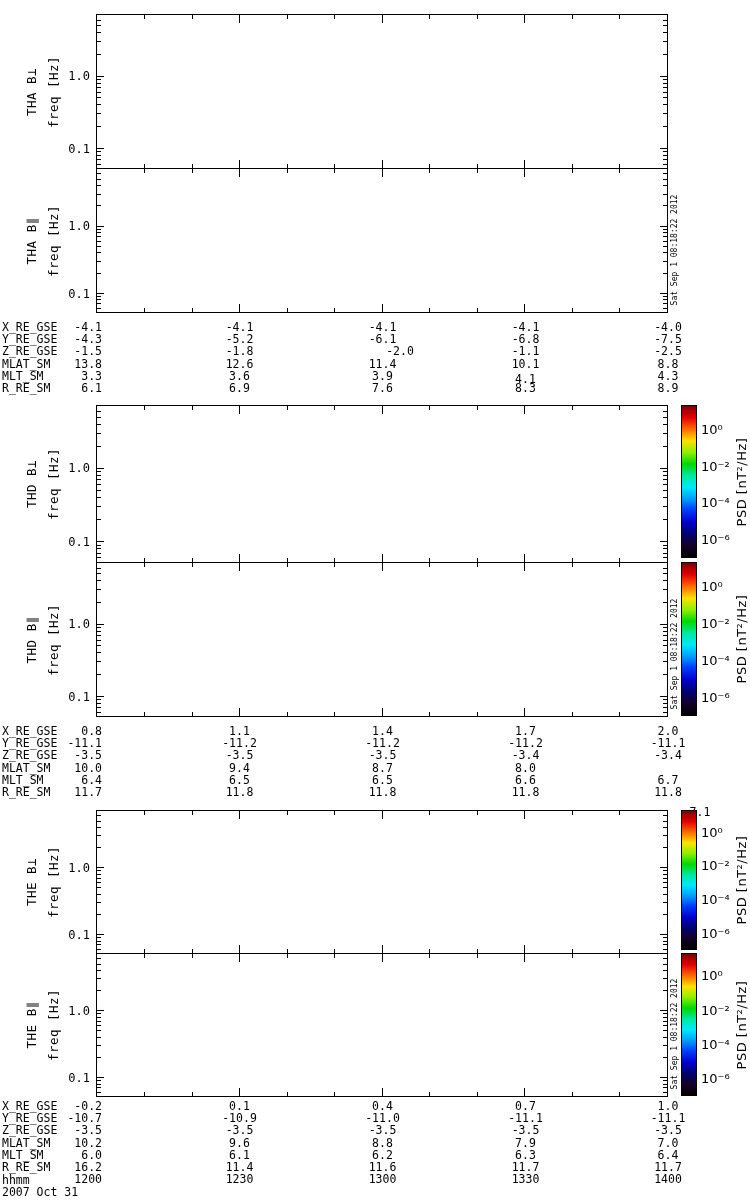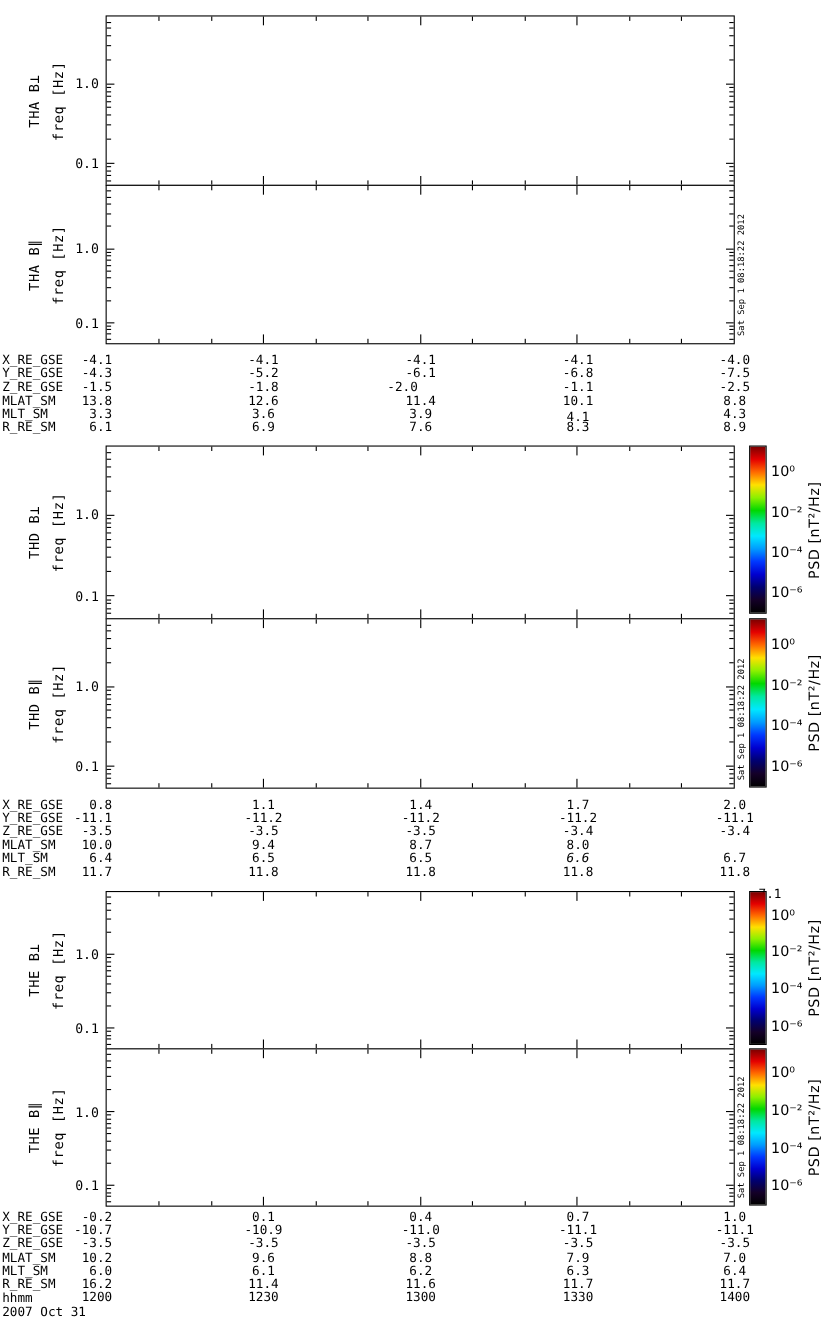--- a/index.html
+++ b/index.html
@@ -180,21 +180,21 @@
     <div class="eph cc" style="left: 623px; top: 321px;">-4.0</div>
     <div class="eph lab" style="top: 333.2px;">Y_RE_GSE</div>
     <div class="eph c1" style="left: 40px; top: 333.2px;">-4.3</div>
     <div class="eph cc" style="left: 194.5px; top: 333.2px;">-5.2</div>
     <div class="eph cc" style="left: 337.5px; top: 333.2px;">-6.1</div>
     <div class="eph cc" style="left: 480.5px; top: 333.2px;">-6.8</div>
     <div class="eph cc" style="left: 623px; top: 333.2px;">-7.5</div>
     <div class="eph lab" style="top: 345.4px;">Z_RE_GSE</div>
     <div class="eph c1" style="left: 40px; top: 345.4px;">-1.5</div>
     <div class="eph cc" style="left: 194.5px; top: 345.4px;">-1.8</div>
-    <div class="eph cc" style="left: 321px; top: 345.4px;">-2.0</div>
+    <div class="eph cc" style="left: 355px; top: 345.4px;">-2.0</div>
     <div class="eph cc" style="left: 480.5px; top: 345.4px;">-1.1</div>
     <div class="eph cc" style="left: 623px; top: 345.4px;">-2.5</div>
     <div class="eph lab" style="top: 357.6px;">MLAT_SM</div>
     <div class="eph c1" style="left: 40px; top: 357.6px;">13.8</div>
     <div class="eph cc" style="left: 194.5px; top: 357.6px;">12.6</div>
     <div class="eph cc" style="left: 337.5px; top: 357.6px;">11.4</div>
     <div class="eph cc" style="left: 480.5px; top: 357.6px;">10.1</div>
     <div class="eph cc" style="left: 623px; top: 357.6px;">8.8</div>
     <div class="eph lab" style="top: 369.8px;">MLT_SM</div>
     <div class="eph c1" style="left: 40px; top: 369.8px;">3.3</div>
@@ -374,21 +374,21 @@
     <div class="eph lab" style="top: 761.6px;">MLAT_SM</div>
     <div class="eph c1" style="left: 40px; top: 761.6px;">10.0</div>
     <div class="eph cc" style="left: 194.5px; top: 761.6px;">9.4</div>
     <div class="eph cc" style="left: 337.5px; top: 761.6px;">8.7</div>
     <div class="eph cc" style="left: 480.5px; top: 761.6px;">8.0</div>
     <div class="eph cc" style="left: 655px; top: 761.6px; margin-top: 44px;">7.1</div>
     <div class="eph lab" style="top: 773.8px;">MLT_SM</div>
     <div class="eph c1" style="left: 40px; top: 773.8px;">6.4</div>
     <div class="eph cc" style="left: 194.5px; top: 773.8px;">6.5</div>
     <div class="eph cc" style="left: 337.5px; top: 773.8px;">6.5</div>
-    <div class="eph cc" style="left: 480.5px; top: 773.8px; font-style: italic;">6.6</div>
+    <div class="eph cc" style="left: 480.5px; top: 773.8px;">6.6</div>
     <div class="eph cc" style="left: 623px; top: 773.8px;">6.7</div>
     <div class="eph lab" style="top: 786px;">R_RE_SM</div>
     <div class="eph c1" style="left: 40px; top: 786px;">11.7</div>
     <div class="eph cc" style="left: 194.5px; top: 786px;">11.8</div>
     <div class="eph cc" style="left: 337.5px; top: 786px;">11.8</div>
     <div class="eph cc" style="left: 480.5px; top: 786px;">11.8</div>
     <div class="eph cc" style="left: 623px; top: 786px;">11.8</div>
     <div class="panel" style="left: 96px; top: 810px; width: 572px; height: 144px;">
       <div class="tk" style="left: 47px; top: 0px; width: 1px; height: 4px;"></div>
       <div class="tk" style="left: 47px; bottom: 0px; width: 1px; height: 4px;"></div>

